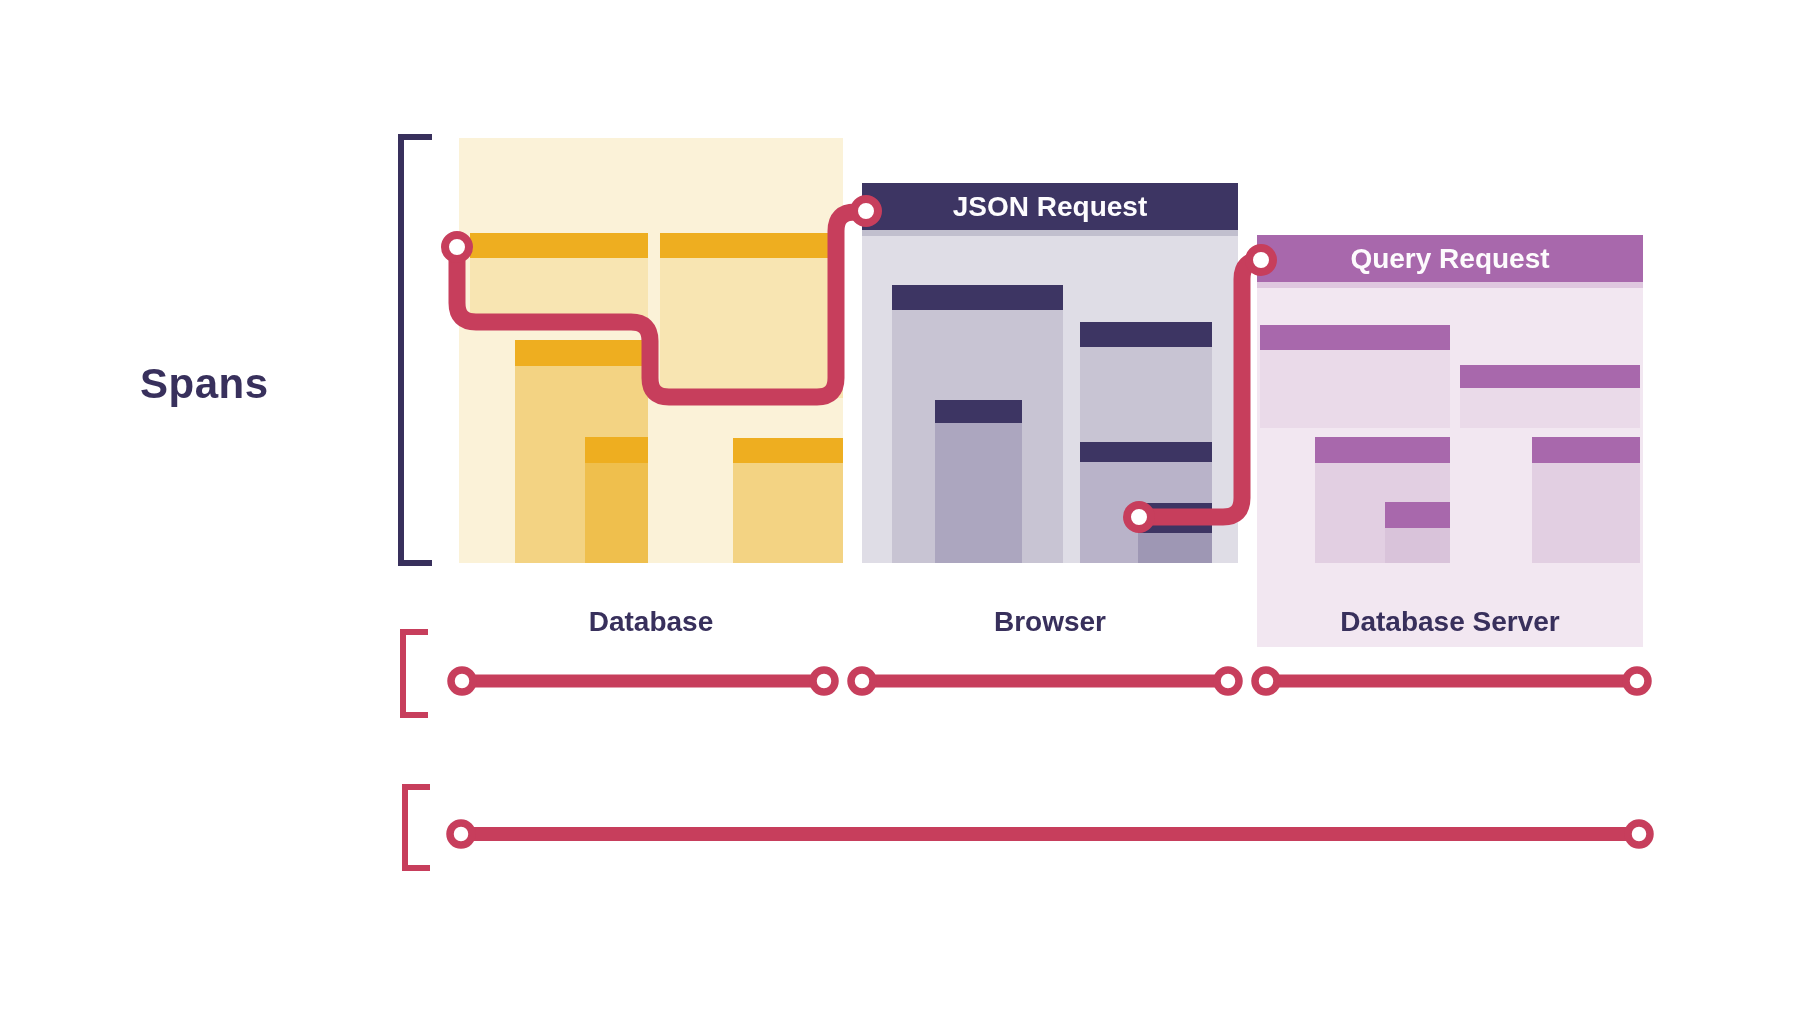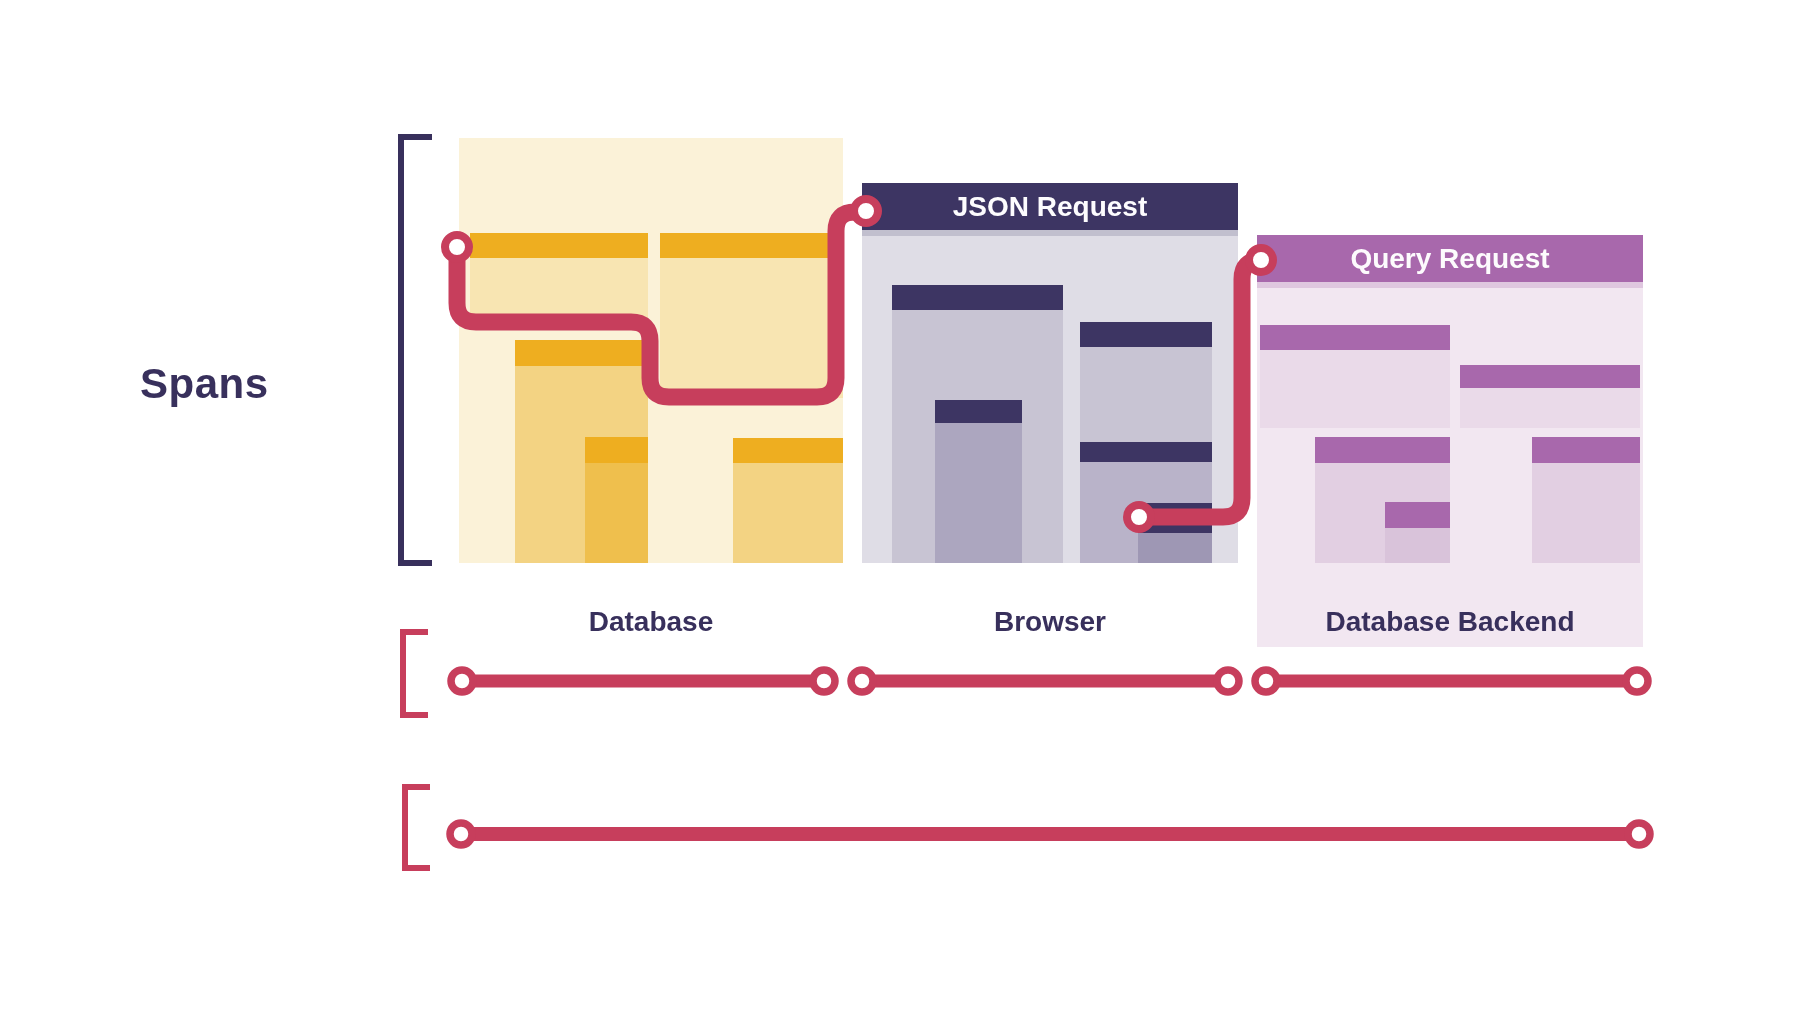--- a/index.html
+++ b/index.html
@@ -116,21 +116,21 @@
     <div class="bar q-bar" style="left:58px;top:202px;width:135px;height:26px;"></div>
     <div class="fill q-mid dot" style="left:58px;top:228px;width:135px;height:100px;"></div>
     <div class="bar q-bar" style="left:128px;top:267px;width:65px;height:26px;"></div>
     <div class="fill q-deep" style="left:128px;top:293px;width:65px;height:35px;"></div>
     <div class="bar q-bar" style="left:275px;top:202px;width:108px;height:26px;"></div>
     <div class="fill q-mid dot" style="left:275px;top:228px;width:108px;height:100px;"></div>
   </div>
 
   <div class="caption cap-browser">Database</div>
   <div class="caption cap-backend">Browser</div>
-  <div class="caption cap-database">Database Backend</div>
+  <div class="caption cap-database">Database Server</div>
 
   <svg class="overlay" viewBox="0 0 1800 1031">
 
     <path class="trace-path" d="M457,247 L457,303 Q457,322 476,322 L631,322 Q650,322 650,341 L650,378 Q650,397 669,397 L817,397 Q836,397 836,378 L836,231 Q836,212 855,212 L862,212"></path>
     <path class="trace-path" d="M1139,517 L1223,517 Q1242,517 1242,498 L1242,279 Q1242,260 1261,260"></path>
     <circle class="node" cx="457" cy="247" r="12"></circle>
     <circle class="node" cx="866" cy="211" r="12"></circle>
     <circle class="node" cx="1139" cy="517" r="12"></circle>
     <circle class="node" cx="1261" cy="260" r="12"></circle>
 

